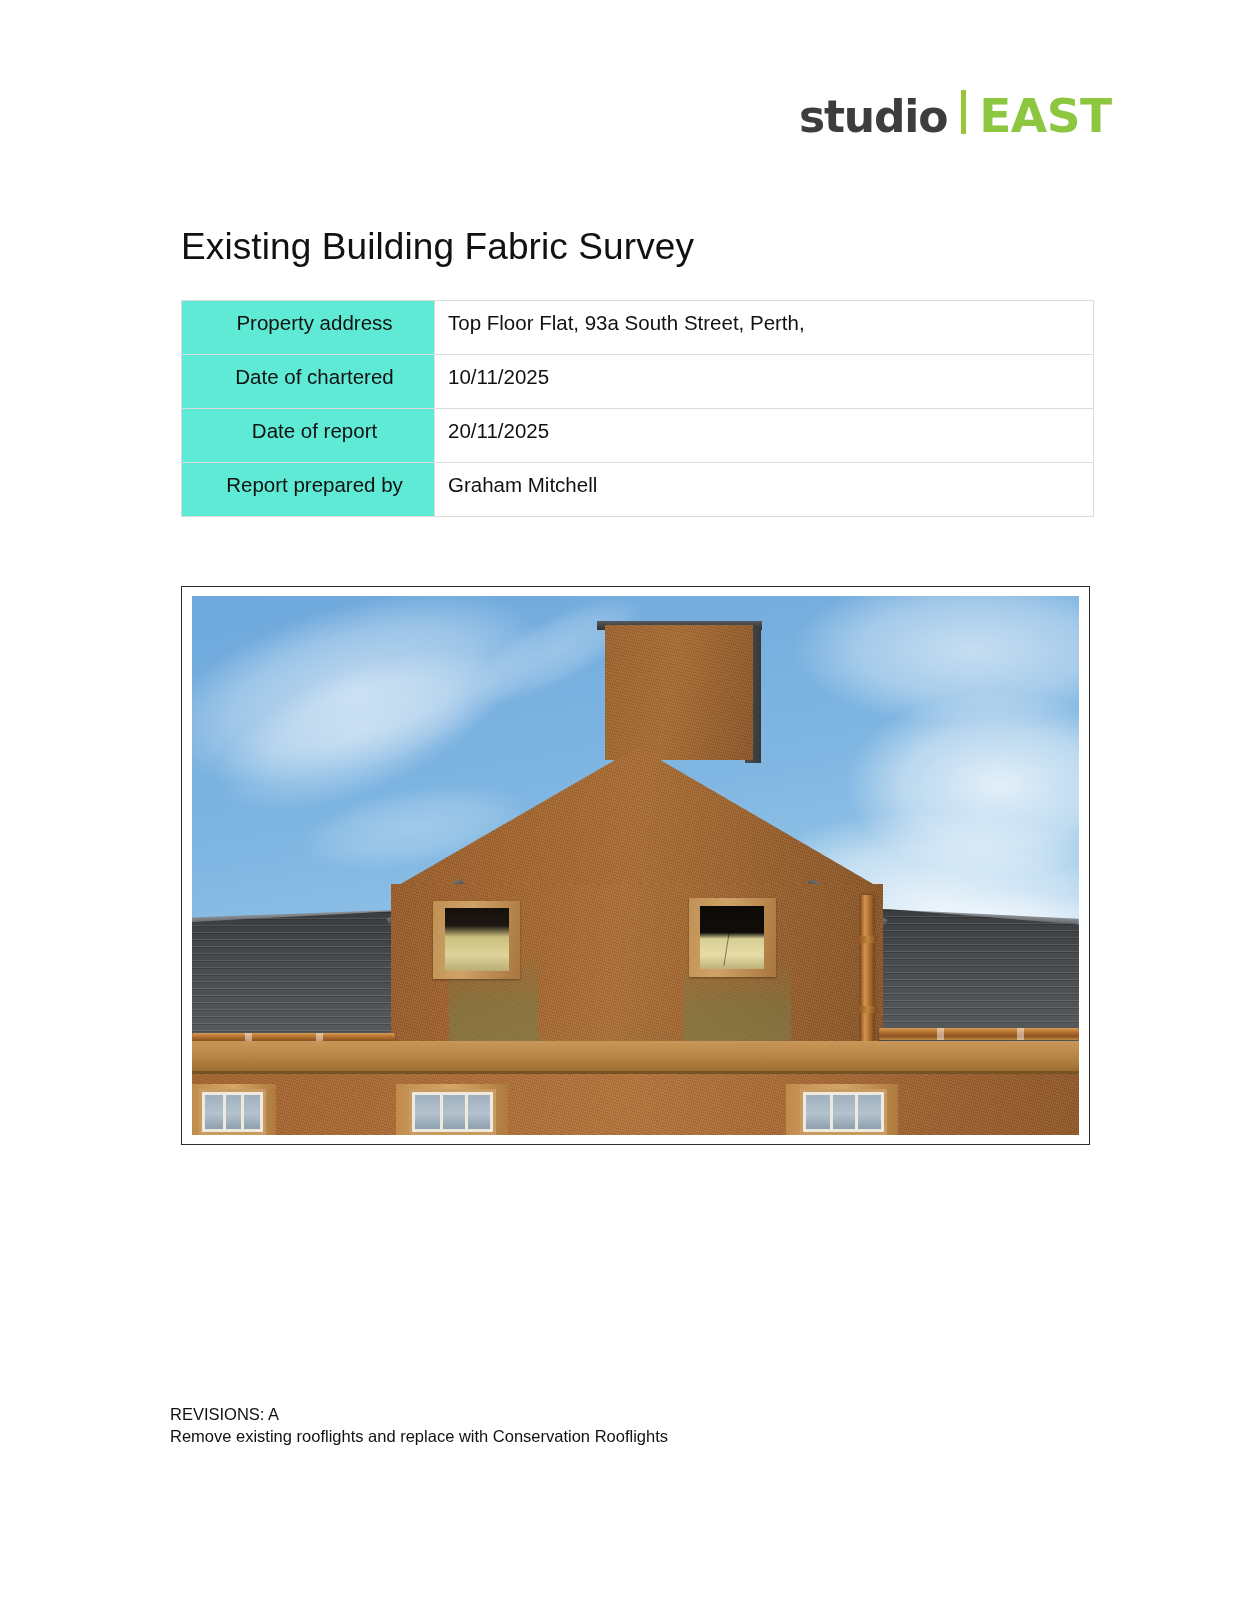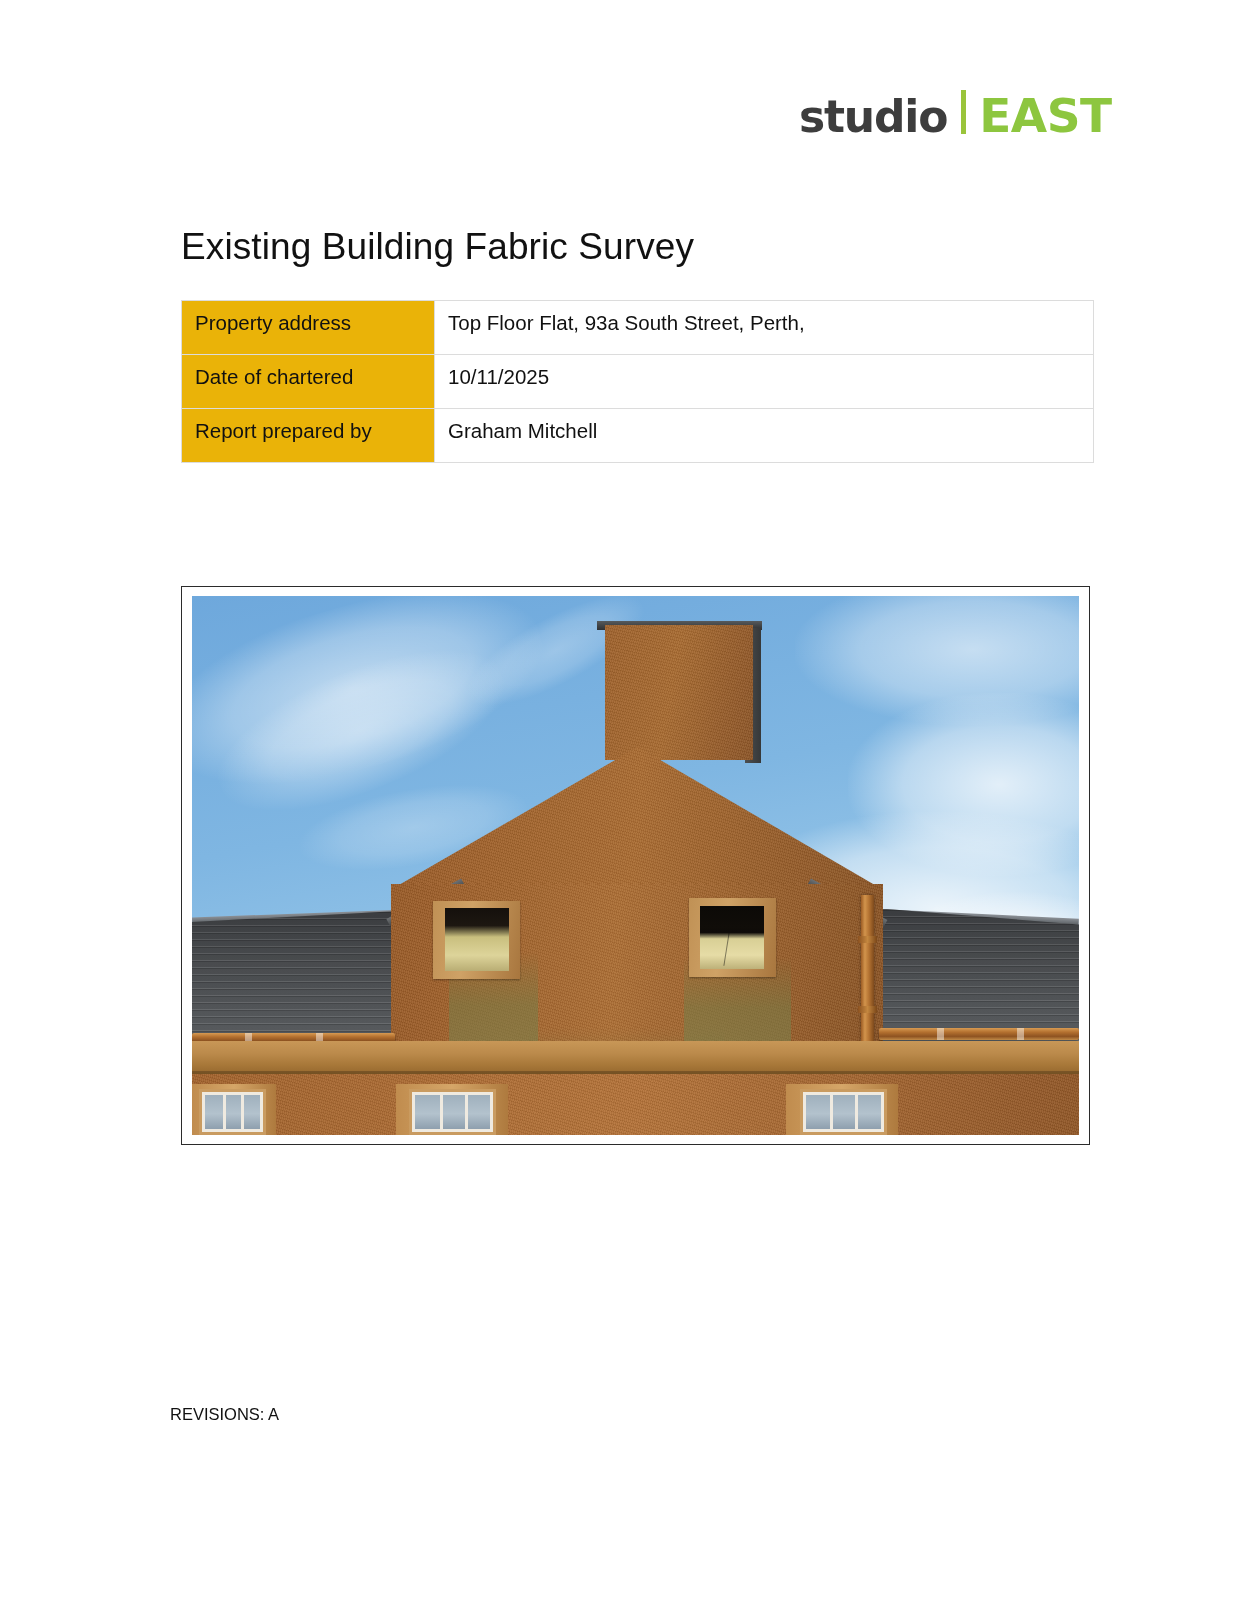--- a/index.html
+++ b/index.html
@@ -102,21 +102,22 @@
   .info-table td {
     border: 1px solid #dcdcdc;
     padding: 0 0 0 13px;
     font-size: 20.5px;
     color: #111111;
     vertical-align: top;
     padding-top: 10px;
   }
   .info-table td.label {
     width: 239px;
-    background: #eab308;
+    background: #5eead4;
+    text-align: center;
   }
   .info-table td.value {
     background: #ffffff;
   }
 
   
   .photo-frame {
     position: absolute;
     left: 181px;
     top: 586px;
@@ -390,20 +391,24 @@
 
 <table class="info-table">
   <tbody>
     <tr>
       <td class="label">Property address</td>
       <td class="value">Top Floor Flat, 93a South Street, Perth,</td>
     </tr>
     <tr>
       <td class="label">Date of chartered</td>
       <td class="value">10/11/2025</td>
+    </tr>
+    <tr>
+      <td class="label">Date of report</td>
+      <td class="value">20/11/2025</td>
     </tr>
     <tr>
       <td class="label">Report prepared by</td>
       <td class="value">Graham Mitchell</td>
     </tr>
   </tbody>
 </table>
 
 <figure class="photo-frame" style="margin:0;">
   <div class="photo">
@@ -470,13 +475,14 @@
       </div>
     <div class="sash sw-3">
         <div class="panes"></div>
       </div>
 
   </div>
 </figure>
 
 <div class="revisions">
   <div>REVISIONS: A</div>
+  <div>Remove existing rooflights and replace with Conservation Rooflights</div>
 </div>
 
 </body></html>

